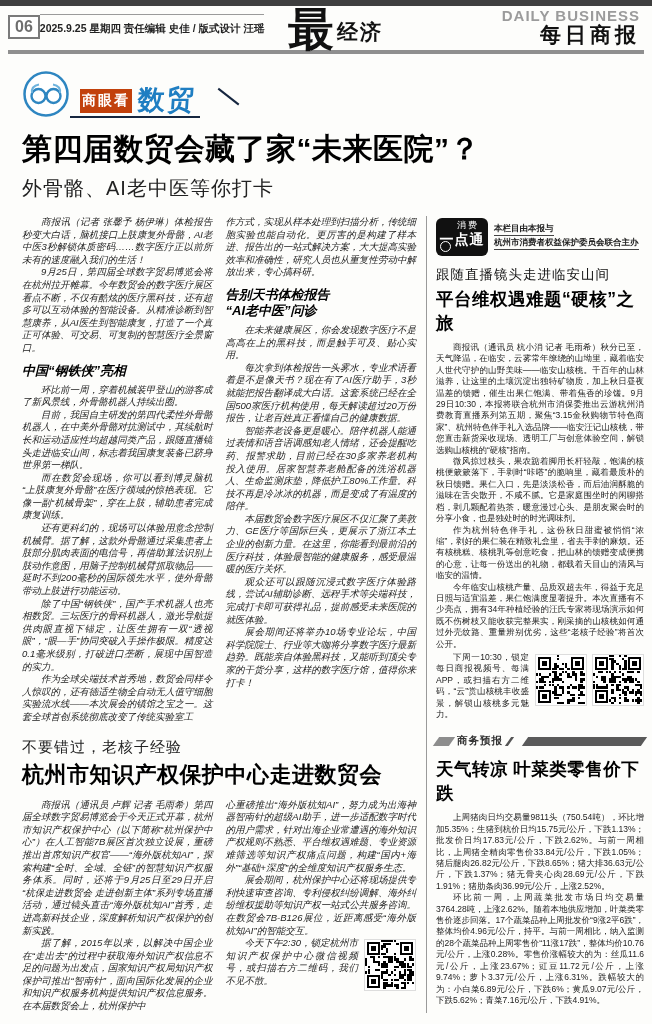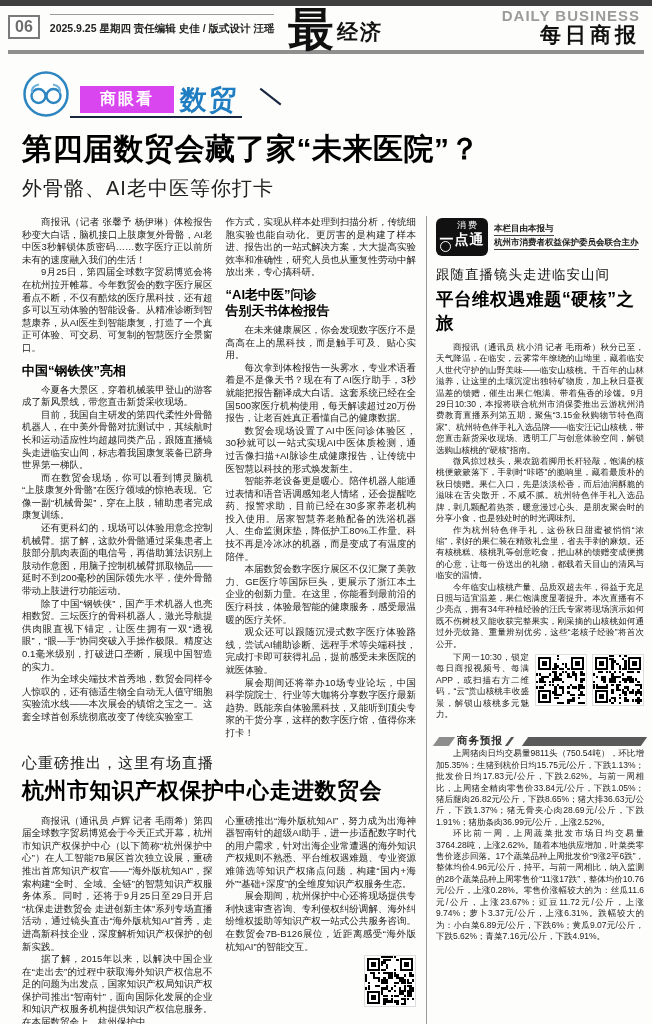--- a/index.html
+++ b/index.html
@@ -4,47 +4,47 @@
 <style>
   html,body{margin:0;padding:0;background:#e8e8e4;}
   .page{
     width:652px;height:1024px;position:relative;background:#fdfdfb;
     margin:0 auto;overflow:hidden;box-sizing:border-box;
     font-family:"Liberation Sans","DejaVu Sans",sans-serif;color:#1a1a1a;
   }
   
   .topstrip{height:6px;background:#3f3f3f;}
   .masthead{position:relative;height:44px;padding:4px 10px 0 8px;box-sizing:border-box;}
-  .mh-left{display:flex;align-items:flex-end;gap:10px;padding-top:4px;}
+  .mh-left{display:flex;align-items:flex-end;padding-top:4px;}
   .page-num-box{border:2px solid #7a7a7a;color:#6e6e6e;font-size:16px;font-weight:700;
     padding:1px 5px;line-height:18px;background:#fff;}
   .dateline{font-size:10.5px;font-weight:700;color:#222;padding-bottom:3px;border-top:1px solid #9a9a9a;padding-top:7px;}
   .mh-center{position:absolute;left:288px;top:2px;display:flex;align-items:flex-end;z-index:2;}
   .zui{font-family:"Liberation Serif","DejaVu Serif",serif;font-size:46px;line-height:44px;font-weight:900;color:#111;}
   .jingji{font-size:21px;font-weight:900;color:#111;margin:0 0 6px 3px;letter-spacing:2px;}
   .mh-right{position:absolute;right:12px;top:2px;text-align:right;}
   .paper-en{color:#9b9b9b;font-size:15px;font-weight:700;letter-spacing:1px;line-height:16px;}
   .paper-cn{font-family:"Liberation Serif","DejaVu Serif",serif;font-size:21px;font-weight:900;letter-spacing:4px;line-height:23px;color:#111;}
   .mh-rule{height:4px;background:#8f8f8f;margin:0 8px;}
   
   .article-header{padding:12px 22px 8px;}
   .topic-badge{display:flex;align-items:flex-end;height:52px;}
   .badge-circle{width:48px;height:48px;flex:0 0 48px;}
   .badge-textwrap{display:flex;align-items:flex-end;border-bottom:2px solid #16263f;padding:0 4px 3px 10px;}
-  .badge-dark{background:#d946ef;color:#fff;font-size:16px;font-weight:700;padding:3px 20px;letter-spacing:2px;}
+  .badge-dark{background:#c2410c;color:#fff;font-size:14px;font-weight:700;padding:3px 2px;letter-spacing:2px;}
   .badge-blue{color:#1f7ec2;font-size:27px;font-weight:900;line-height:26px;margin-left:6px;letter-spacing:2px;transform:skewX(-4deg);}
   .badge-slash{width:2px;height:26px;background:#16263f;transform:rotate(-52deg) translate(8px,6px);transform-origin:top left;margin-left:8px;}
   .headline{font-size:30px;font-weight:900;letter-spacing:0.5px;line-height:38px;margin-top:12px;color:#000;}
   .subhead{font-size:20px;font-weight:400;color:#222;margin-top:7px;letter-spacing:1px;}
   
   .content{display:flex;padding:6px 8px 0 22px;box-sizing:border-box;}
   .left-zone{width:404px;flex:0 0 404px;padding-right:10px;box-sizing:border-box;}
   .right-zone{flex:1;border-left:1px solid #9a9a9a;padding-left:9px;min-width:0;}
   .two-col{display:flex;gap:13px;}
-  .col{flex:1;min-width:0;}
+  .col{flex:1;min-width:0;font-style:italic;}
   .lz-body p{margin:0;text-indent:2em;text-align:justify;font-size:9.5px;line-height:12.6px;color:#1c1c1c;}
   .lz-body p.noindent{text-indent:0;}
   .mini-head{font-weight:700;font-size:13px;line-height:16px;margin:8px 0 5px;color:#000;}
   .mini-head div{margin:0;}
   
   .ipr{margin-top:14px;}
   .ipr-kicker{font-size:15px;color:#222;letter-spacing:1px;}
   .ipr-title{font-size:22px;font-weight:900;letter-spacing:0.5px;margin:3px 0 9px;color:#000;}
   
   .consumer-head{display:flex;align-items:flex-start;gap:6px;margin-top:2px;}
@@ -122,45 +122,44 @@
 
     <div class="left-zone">
 
       <div class="two-col lz-body">
         <div class="col">
           <p>商报讯（记者 张馨予 杨伊琳）体检报告秒变大白话，脑机接口上肢康复外骨骼，AI老中医3秒解锁体质密码……数字医疗正以前所未有的速度融入我们的生活！</p>
           <p>9月25日，第四届全球数字贸易博览会将在杭州拉开帷幕。今年数贸会的数字医疗展区看点不断，不仅有酷炫的医疗黑科技，还有超多可以互动体验的智能设备。从精准诊断到智慧康养，从AI医生到智能康复，打造了一个真正可体验、可交易、可复制的智慧医疗全景窗口。</p>
           <div class="mini-head">
             <div>中国“钢铁侠”亮相</div>
           </div>
-          <p>今夏各大景区，穿着机械装甲登山的游客成了新风景线，带您直击新货采收现场。</p>
+          <p>环比前一周，穿着机械装甲登山的游客成了新风景线，外骨骼机器人持续出圈。</p>
           <p>目前，我国自主研发的第四代柔性外骨骼机器人，在中美外骨骼对抗测试中，其续航时长和运动适应性均超越同类产品，跟随直播镜头走进临安山间，标志着我国康复装备已跻身世界第一梯队。</p>
           <p>而在数贸会现场，你可以看到博灵脑机“上肢康复外骨骼”在医疗领域的惊艳表现。它像一副“机械骨架”，穿在上肢，辅助患者完成康复训练。</p>
           <p>还有更科幻的，现场可以体验用意念控制机械臂。据了解，这款外骨骼通过采集患者上肢部分肌肉表面的电信号，再借助算法识别上肢动作意图，用脑子控制机械臂抓取物品——延时不到200毫秒的国际领先水平，使外骨骼带动上肢进行功能运动。</p>
           <p>除了中国“钢铁侠”，国产手术机器人也亮相数贸。三坛医疗的骨科机器人，激光导航提供肉眼直视下锚定，让医生拥有一双“透视眼”，“眼—手”协同突破入手操作极限。精度达0.1毫米级别，打破进口垄断，展现中国智造的实力。</p>
           <p>作为全球尖端技术首秀地，数贸会同样令人惊叹的，还有德适生物全自动无人值守细胞实验流水线——本次展会的镇馆之宝之一。这套全球首创系统彻底改变了传统实验室工</p>
         </div>
         <div class="col">
           <p class="noindent">作方式，实现从样本处理到扫描分析，传统细胞实验也能自动化。更厉害的是构建了样本进、报告出的一站式解决方案，大大提高实验效率和准确性，研究人员也从重复性劳动中解放出来，专心搞科研。</p>
           <div class="mini-head">
+            <div>告别天书体检报告</div>
             <div>“AI老中医”问诊</div>
-            <div>告别天书体检报告</div>
           </div>
           <p>在未来健康展区，你会发现数字医疗不是高高在上的黑科技，而是触手可及、贴心实用。</p>
           <p>每次拿到体检报告一头雾水，专业术语看着是不是像天书？现在有了AI医疗助手，3秒就能把报告翻译成大白话。这套系统已经在全国500家医疗机构使用，每天解读超过20万份报告，让老百姓真正看懂自己的健康数据。</p>
-          <p>数贸会现场设置了AI中医问诊体验区，30秒就可以一站式实现AI中医体质检测，通过舌像扫描+AI脉诊生成健康报告，让传统中医智慧以科技的形式焕发新生。</p>
           <p>智能养老设备更是暖心。陪伴机器人能通过表情和语音语调感知老人情绪，还会提醒吃药、报警求助，目前已经在30多家养老机构投入使用。居家智慧养老舱配备的洗浴机器人、生命监测床垫，降低护工80%工作量。科技不再是冷冰冰的机器，而是变成了有温度的陪伴。</p>
           <p>本届数贸会数字医疗展区不仅汇聚了美敦力、GE医疗等国际巨头，更展示了浙江本土企业的创新力量。在这里，你能看到最前沿的医疗科技，体验最智能的健康服务，感受最温暖的医疗关怀。</p>
           <p>观众还可以跟随沉浸式数字医疗体验路线，尝试AI辅助诊断、远程手术等尖端科技，完成打卡即可获得礼品，提前感受未来医院的就医体验。</p>
           <p>展会期间还将举办10场专业论坛，中国科学院院士、行业等大咖将分享数字医疗最新趋势。既能亲自体验黑科技，又能听到顶尖专家的干货分享，这样的数字医疗馆，值得你来打卡！</p>
         </div>
       </div>
 
       <div class="ipr">
-        <div class="ipr-kicker">心重磅推出，这里有场直播</div>
+        <div class="ipr-kicker">不要错过，老核子经验</div>
         <div class="ipr-title">杭州市知识产权保护中心走进数贸会</div>
         <div class="two-col lz-body">
           <div class="col">
             <p>商报讯（通讯员 卢辉 记者 毛雨希）第四届全球数字贸易博览会于今天正式开幕，杭州市知识产权保护中心（以下简称“杭州保护中心”）在人工智能7B展区首次独立设展，重磅推出首席知识产权官——“海外版杭知AI”，探索构建“全时、全域、全链”的智慧知识产权服务体系。同时，还将于9月25日至29日开启“杭保走进数贸会 走进创新主体”系列专场直播活动，通过镜头直击“海外版杭知AI”首秀，走进高新科技企业，深度解析知识产权保护的创新实践。</p>
             <p>据了解，2015年以来，以解决中国企业在“走出去”的过程中获取海外知识产权信息不足的问题为出发点，国家知识产权局知识产权保护司推出“智南针”，面向国际化发展的企业和知识产权服务机构提供知识产权信息服务。在本届数贸会上，杭州保护中</p>
           </div>
           <div class="col clearfix">
             <p class="noindent">心重磅推出“海外版杭知AI”，努力成为出海神器智南针的超级AI助手，进一步适配数字时代的用户需求，针对出海企业常遭遇的海外知识产权规则不熟悉、平台维权遇难题、专业资源难筛选等知识产权痛点问题，构建“国内+海外”“基础+深度”的全维度知识产权服务生态。</p>
             <p>展会期间，杭州保护中心还将现场提供专利快速审查咨询、专利侵权纠纷调解、海外纠纷维权援助等知识产权一站式公共服务咨询。在数贸会7B-B126展位，近距离感受“海外版杭知AI”的智能交互。</p>
             <div class="qr-pair">
@@ -287,20 +286,21 @@
                   <i style="left:52%;top:88.4%"></i>
                   <i style="left:57.2%;top:88.4%"></i>
                   <i style="left:62.400000000000006%;top:88.4%"></i>
                   <i style="left:78%;top:88.4%"></i>
                   <i style="left:36.4%;top:93.60000000000001%"></i>
                   <i style="left:62.400000000000006%;top:93.60000000000001%"></i>
                   <i style="left:72.8%;top:93.60000000000001%"></i>
                   <i style="left:78%;top:93.60000000000001%"></i>
                 </div>
             </div>
+            <p>今天下午2:30，锁定杭州市知识产权保护中心微信视频号，或扫描右方二维码，我们不见不散。</p>
           </div>
         </div>
       </div>
     </div>
 
     <div class="right-zone rz-body">
 
       <div class="consumer-head">
         <div class="cb-badge">
           <div class="cb-line1">消费</div>
@@ -309,21 +309,21 @@
         <div class="host-note">
           <div>本栏目由本报与</div><br>
           <div>杭州市消费者权益保护委员会联合主办</div>
         </div>
       </div>
 
       <div class="cons-kicker">跟随直播镜头走进临安山间</div>
       <div class="cons-title">平台维权遇难题“硬核”之旅</div>
 
       <p>商报讯（通讯员 杭小消 记者 毛雨希）秋分已至，天气降温，在临安，云雾常年缭绕的山坳里，藏着临安人世代守护的山野美味——临安山核桃。千百年的山林滋养，让这里的土壤沉淀出独特矿物质，加上秋日昼夜温差的馈赠，催生出果仁饱满、带着焦香的珍馐。9月29日10:30，本报将联合杭州市消保委推出云游杭州消费教育直播系列第五期，聚焦“3.15金秋购物节特色商家”、杭州特色伴手礼入选品牌——临安汪记山核桃，带您直击新货采收现场、透明工厂与创意体验空间，解锁选购山核桃的“硬核”指南。</p>
-      <p>微风掠过枝头，果农踮着脚用长杆轻敲，饱满的核桃便簌簌落下，手剥时“咔嗒”的脆响里，藏着最质朴的秋日馈赠。果仁入口，先是淡淡松香，而后油润酥脆的滋味在舌尖散开，不咸不腻。杭州特色伴手礼入选品牌，剥几颗配着热茶，暖意漫过心头、是朋友聚会时的分享小食，也是独处时的时光调味剂。</p>
+      <p>微风掠过枝头，果农踮着脚用长杆轻敲，饱满的核桃便簌簌落下，手剥时“咔嗒”的脆响里，藏着最质朴的秋日馈赠。果仁入口，先是淡淡松香，而后油润酥脆的滋味在舌尖散开，不咸不腻。它是家庭围坐时的闲聊搭档，剥几颗配着热茶，暖意漫过心头、是朋友聚会时的分享小食，也是独处时的时光调味剂。</p>
       <p>作为杭州特色伴手礼，这份秋日甜蜜被悄悄“浓缩”，剥好的果仁装在精致礼盒里，省去手剥的麻烦。还有核桃糕、核桃乳等创意吃食，把山林的馈赠变成便携的心意，让每一份送出的礼物，都载着天目山的清风与临安的温情。</p>
       <p>今年临安山核桃产量、品质双超去年，得益于充足日照与适宜温差，果仁饱满度显著提升。本次直播有不少亮点，拥有34年种植经验的汪氏专家将现场演示如何既不伤树枝又能收获完整果实，刚采摘的山核桃如何通过外壳纹路、重量辨别优劣，这些“老核子经验”将首次公开。</p>
 
       <div class="cta-block clearfix">
         <div class="qr-pair">
           <div class="qr">
               <b class="f f1"></b>
               <b class="f f2"></b>
               <b class="f f3"></b>
               <i style="left:41.6%;top:0%"></i>
@@ -555,19 +555,20 @@
         </div>
         <p>下周一10:30，锁定每日商报视频号、每满APP，或扫描右方二维码，“云”赏山核桃丰收盛景，解锁山核桃多元魅力。</p>
       </div>
 
       <div class="bf-divider">
         <span class="bf-chip"></span>
         <span class="bf-label">商务预报</span>
         <span class="bf-slash"></span>
         <span class="bf-bar"></span>
       </div>
+      <div class="bf-title">天气转凉 叶菜类零售价下跌</div>
 
       <p>上周猪肉日均交易量9811头（750.54吨），环比增加5.35%；生猪到杭价日均15.75元/公斤，下跌1.13%；批发价日均17.83元/公斤，下跌2.62%。与前一周相比，上周猪全精肉零售价33.84元/公斤，下跌1.05%；猪后腿肉26.82元/公斤，下跌8.65%；猪大排36.63元/公斤，下跌1.37%；猪无骨夹心肉28.69元/公斤，下跌1.91%；猪肋条肉36.99元/公斤，上涨2.52%。</p>
       <p>环比前一周，上周蔬菜批发市场日均交易量3764.28吨，上涨2.62%。随着本地供应增加，叶菜类零售价逐步回落。17个蔬菜品种上周批发价“9涨2平6跌”，整体均价4.96元/公斤，持平。与前一周相比，纳入监测的28个蔬菜品种上周零售价“11涨17跌”，整体均价10.76元/公斤，上涨0.28%。零售价涨幅较大的为：丝瓜11.6元/公斤，上涨23.67%；豇豆11.72元/公斤，上涨9.74%；萝卜3.37元/公斤，上涨6.31%。跌幅较大的为：小白菜6.89元/公斤，下跌6%；黄瓜9.07元/公斤，下跌5.62%；青菜7.16元/公斤，下跌4.91%。</p>
 
     </div>
   </div>
 </div>
 
 </body></html>

